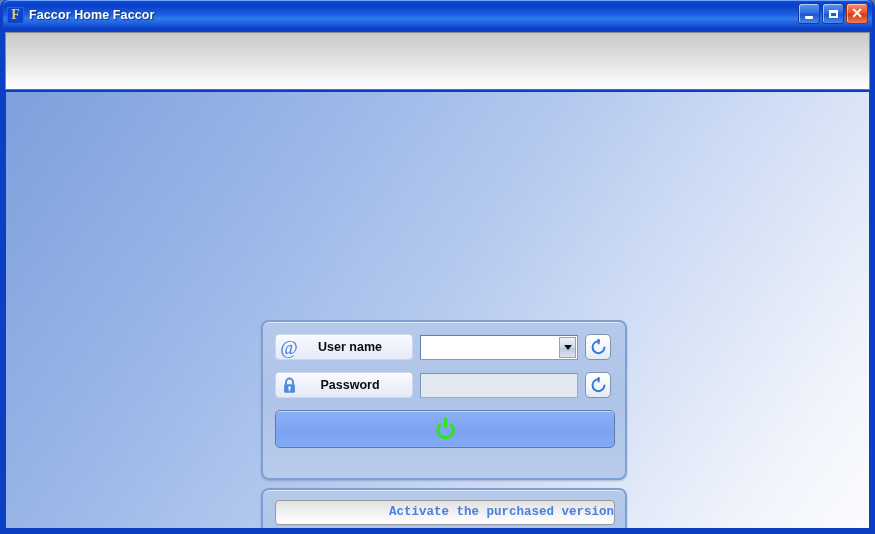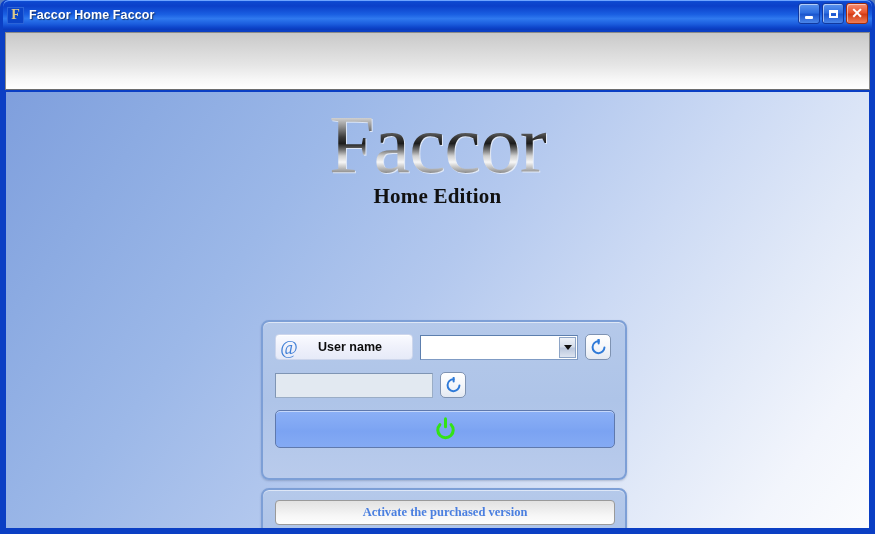--- a/index.html
+++ b/index.html
@@ -324,27 +324,27 @@
   
   .action-btn {
     display: block;
     width: 340px;
     height: 25px;
     box-sizing: border-box;
     margin: 0 auto 6px auto;
     border: 1px solid #9a9a9a;
     border-radius: 4px;
     background: linear-gradient(to bottom, #e2e2e2 0%, #ebebeb 30%, #f6f6f6 62%, #fdfdfd 100%);
-    font-family: Liberation Serif, serif;
+    font-family: Liberation Mono, monospace;
     font-size: 12.5px;
     font-weight: bold;
     cursor: pointer;
     padding: 0;
     line-height: 23px;
-    text-align: center;
+    text-align: right;
   }
   .action-btn:last-child { margin-bottom: 0; }
 </style>
 </head>
 <body>
 
 <div id="window">
 
   <div id="titlebar">
     <div id="title-icon">
@@ -362,24 +362,20 @@
       <div class="win-btn red">
         <div class="glyph-close">✕</div>
       </div>
     </div>
   </div>
 
   <div id="toolbar"></div>
 
   <div id="client">
 
-    <div id="logo-area">
-      <div id="logo-word">Faccor</div>
-      <div id="logo-sub">Home Edition</div>
-    </div>
 
     <div class="panel" id="login-panel">
 
       <div class="field-row">
         <div class="field-label">
           <span class="ic">
             <span class="at-glyph">@</span>
           </span>
           <span class="lbl">User name</span>
         </div>
@@ -390,20 +386,31 @@
         <div class="refresh-btn">
           <svg width="17" height="17" viewBox="0 0 24 24">
             <path d="M12 4.2 V1.2 L12 1.2" stroke="#2f7ad8" stroke-width="2.6" fill="none" stroke-linecap="round"></path>
             <path d="M12.2 3.2 A8.4 8.4 0 1 0 20.4 12" stroke="#2f7ad8" stroke-width="2.8" fill="none" stroke-linecap="round"></path>
             <path d="M12.2 1.0 L12.2 6.4" stroke="#2f7ad8" stroke-width="2.8" fill="none" stroke-linecap="round"></path>
           </svg>
         </div>
       </div>
 
       <div class="field-row">
+        <div class="field-label">
+          <span class="ic">
+            <svg width="15" height="17" viewBox="0 0 16 18">
+              <path d="M4.3 8 V5.3 a3.7 3.7 0 0 1 7.4 0 V8" stroke="#4a8cd8" stroke-width="2.1" fill="none"></path>
+              <rect x="2.2" y="7.6" width="11.6" height="9.2" rx="1.4" fill="#4a8cd8"></rect>
+              <circle cx="8" cy="11.3" r="1.55" fill="#eaf1fb"></circle>
+              <rect x="7.2" y="11.8" width="1.6" height="3.3" rx="0.7" fill="#eaf1fb"></rect>
+            </svg>
+          </span>
+          <span class="lbl">Password</span>
+        </div>
         <div class="pwd-field">
           <input type="password" placeholder="" style="">
         </div>
         <div class="refresh-btn">
           <svg width="17" height="17" viewBox="0 0 24 24">
             <path d="M12.2 3.2 A8.4 8.4 0 1 0 20.4 12" stroke="#2f7ad8" stroke-width="2.8" fill="none" stroke-linecap="round"></path>
             <path d="M12.2 1.0 L12.2 6.4" stroke="#2f7ad8" stroke-width="2.8" fill="none" stroke-linecap="round"></path>
           </svg>
         </div>
       </div>

